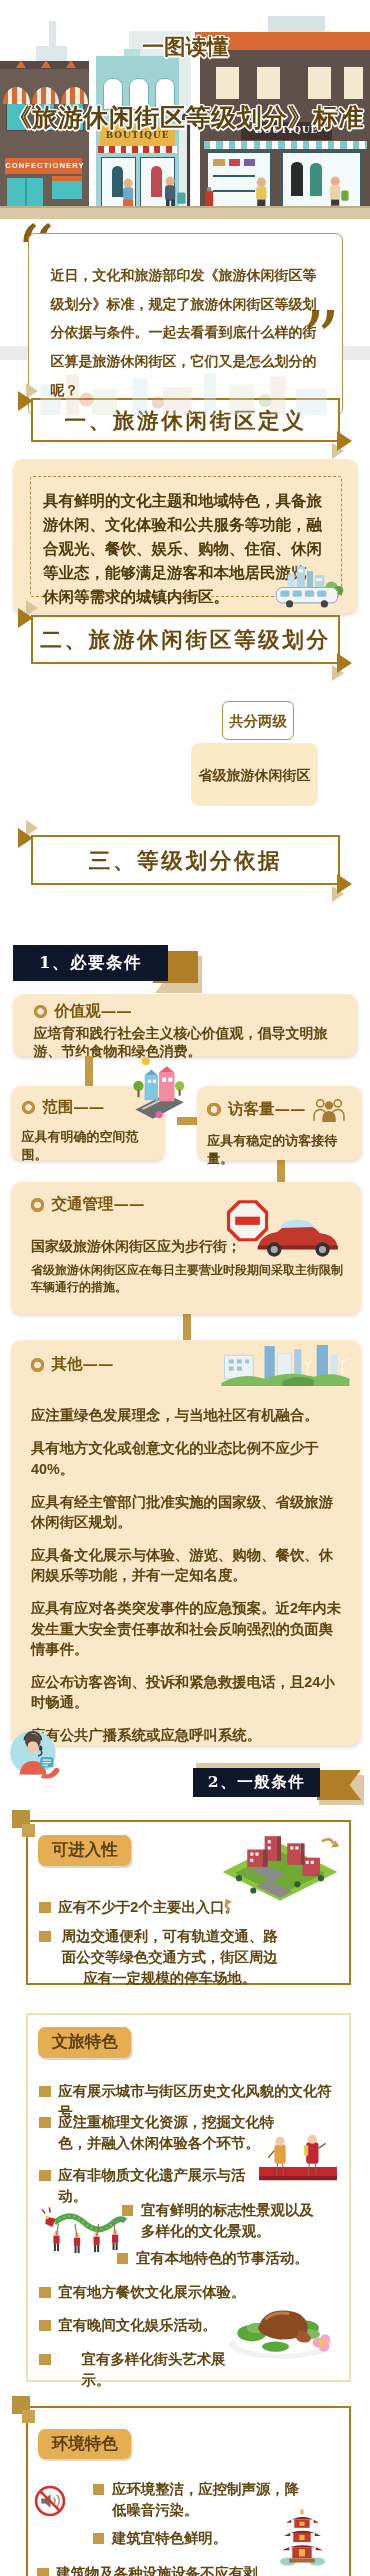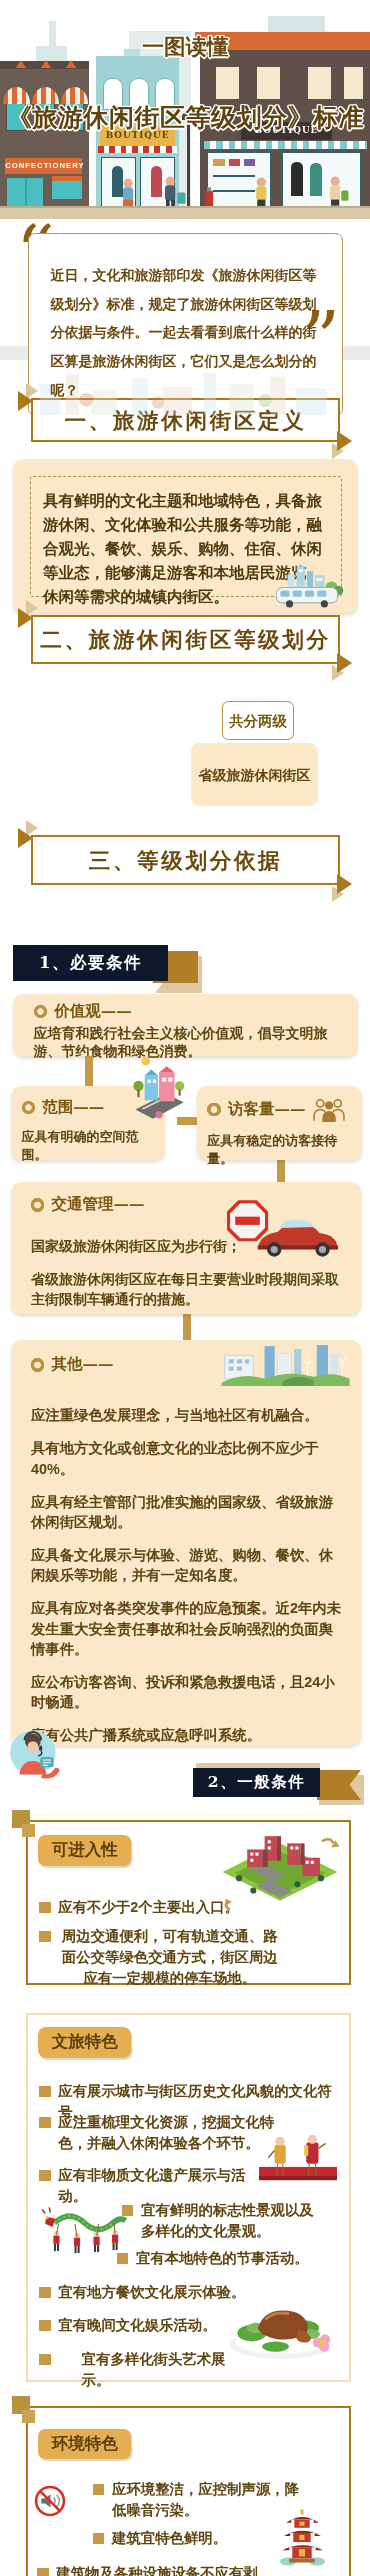--- a/index.html
+++ b/index.html
@@ -317,21 +317,21 @@
     </div>
   <div class="ctext" style="margin-top:9.3px;font-size:13px;">应具有稳定的访客接待量。</div>
 </div>
 
 <div class="card" style="left:11.3px;top:1182px;width:350px;height:132px;padding:12.4px 19.6px;">
   <div class="lblrow">
       <span class="dot"></span>
     <span class="lbl"><span>交通管理</span><span>——</span></span>
     </div>
   <div class="ctext" style="margin-top:21.6px;width:222px;font-size:14px;">国家级旅游休闲街区应为步行街；</div>
-  <div class="ctext" style="margin-top:13px;width:314px;font-size:14px;">省级旅游休闲街区应在每日主要营业时段期间采取主街限制车辆通行的措施。</div>
+  <div class="ctext" style="margin-top:5px;width:314px;font-size:12px;">省级旅游休闲街区应在每日主要营业时段期间采取主街限制车辆通行的措施。</div>
   <svg class="abs" style="right:20.6px;top:17.5px;" width="114" height="58" viewBox="0 0 222 112">
     <polygon points="22,0 58,0 80,22 80,58 58,80 22,80 0,58 0,22" fill="#D93025"></polygon>
     <polygon points="26,6 54,6 74,26 74,54 54,74 26,74 6,54 6,26" fill="#F6F4EF"></polygon>
     <rect x="16" y="32" width="48" height="16" fill="#D93025"></rect>
     <path d="M60 92 q6 -26 38 -30 q14 -16 40 -16 q30 0 42 18 q30 4 34 22 l2 8 l-156 0 z" fill="#C0392B"></path>
     <path d="M104 50 q10 -12 32 -12 q24 0 34 14 l-66 2 z" fill="#BFE0EE"></path>
     <rect x="60" y="88" width="156" height="8" fill="#8E2420"></rect>
     <circle cx="92" cy="96" r="14" fill="#333"></circle>
       <circle cx="92" cy="96" r="7" fill="#AAA"></circle>
     <circle cx="186" cy="96" r="14" fill="#333"></circle>
@@ -450,21 +450,21 @@
       <span class="sq"></span>
     <div class="itext">应有不少于2个主要出入口。</div>
     </div>
   <div class="row" style="left:11.3px;top:104px;width:242px;">
       <span class="sq"></span>
     <div class="itext">周边交通便利，可有轨道交通、路面公交等绿色交通方式，街区周边应有一定规模的停车场地。</div>
     </div>
 </div>
 
 <div class="gbox pale" style="top:2013px;height:369px;">
-  <div class="pill" style="left:10.3px;top:12.4px;border-radius:8px;"><span>文旅特色</span></div>
+  <div class="pill" style="left:10.3px;top:12.4px;"><span>文旅特色</span></div>
   <div class="row" style="left:11.3px;top:66px;width:299px;">
       <span class="sq"></span>
     <div class="itext">应有展示城市与街区历史文化风貌的文化符号。</div>
     </div>
   <div class="row" style="left:11.3px;top:97px;width:242px;">
       <span class="sq"></span>
     <div class="itext">应注重梳理文化资源，挖掘文化特色，并融入休闲体验各个环节。</div>
     </div>
   <div class="row" style="left:11.3px;top:150px;width:227px;">
       <span class="sq"></span>

